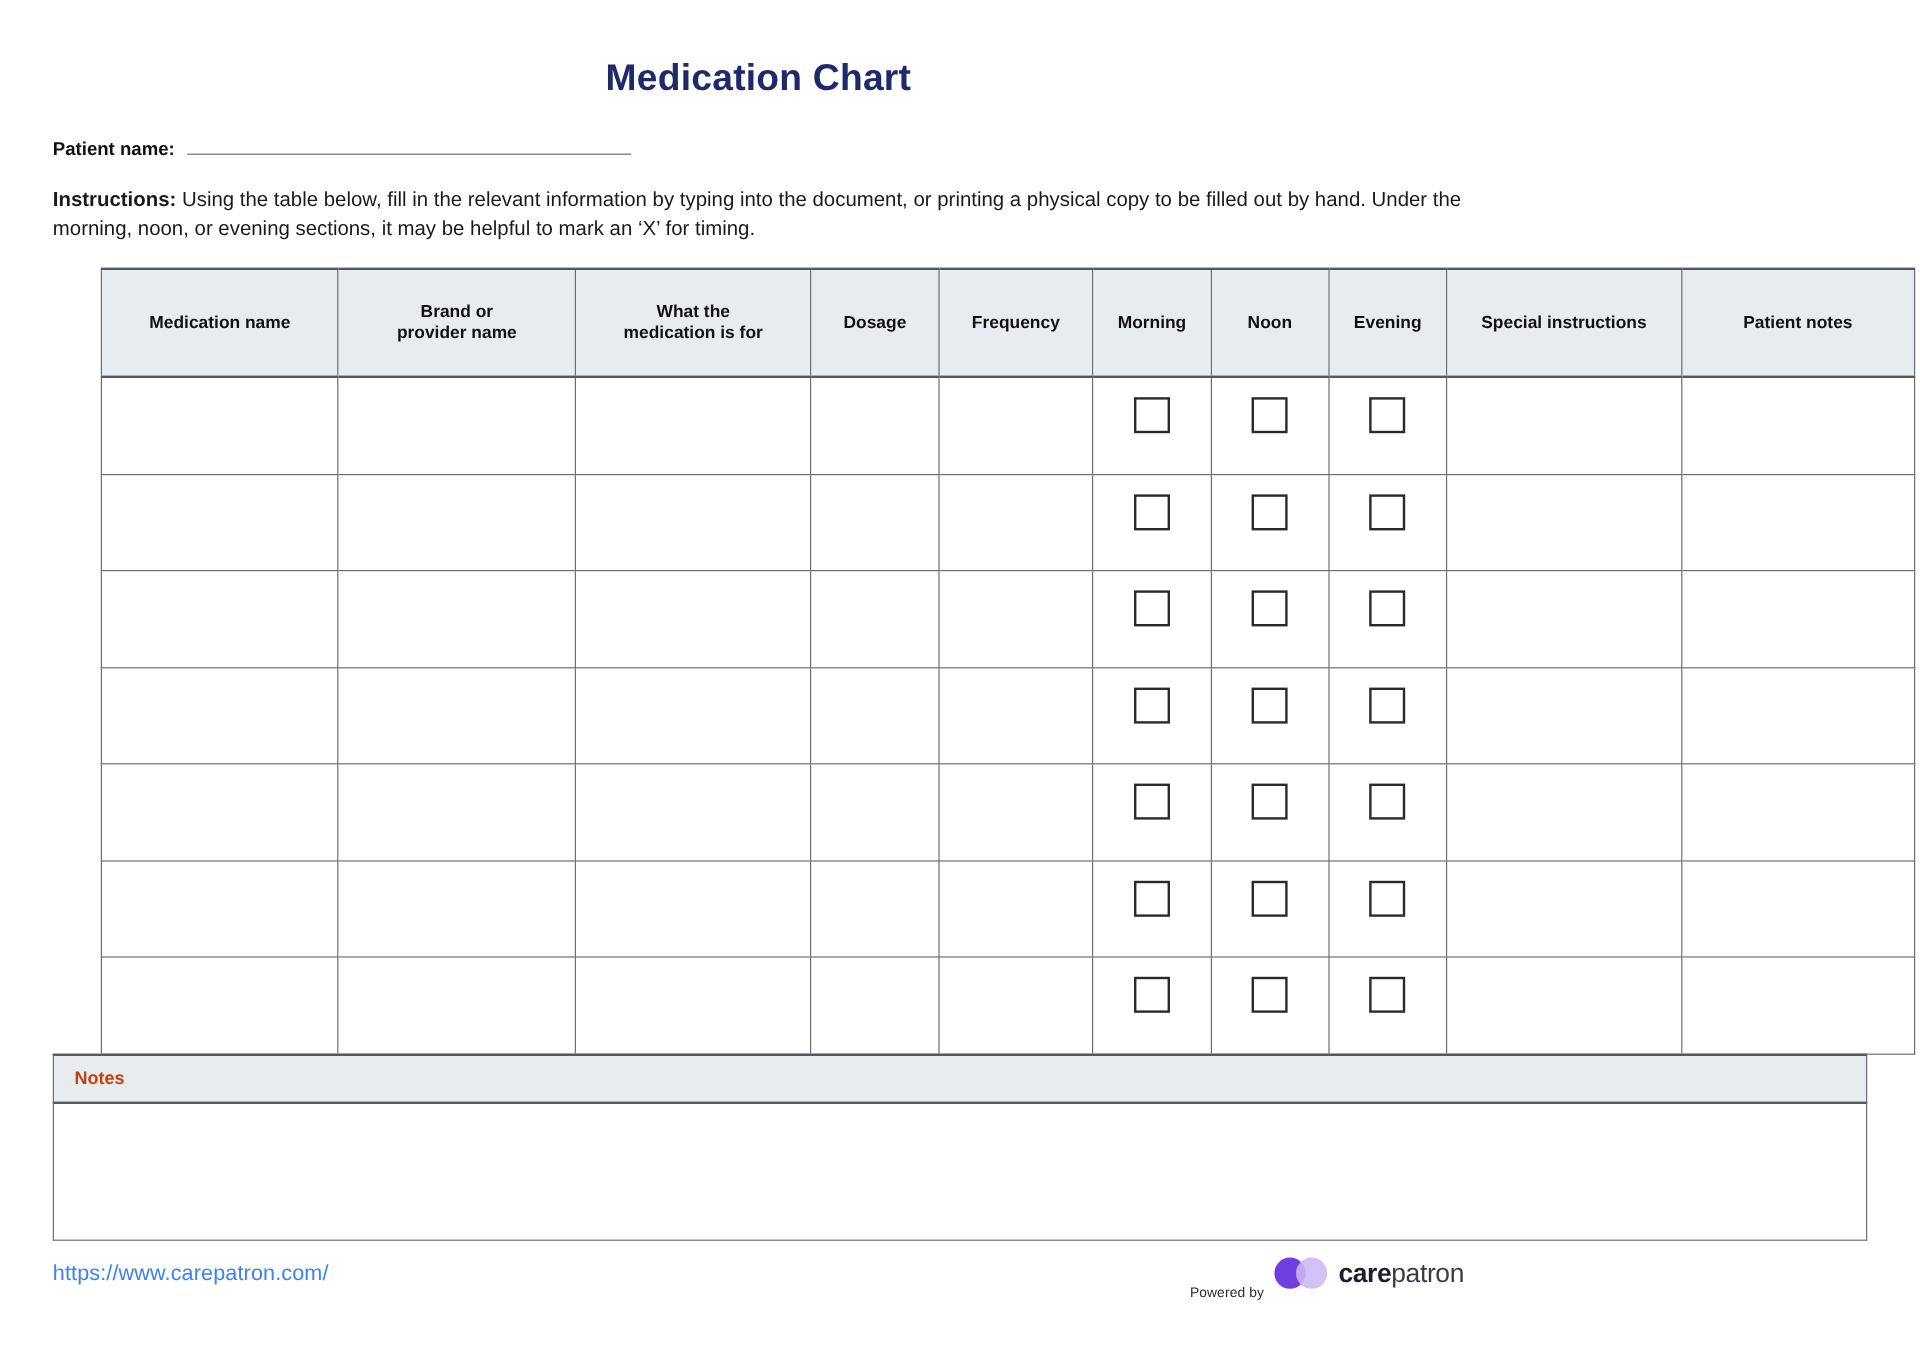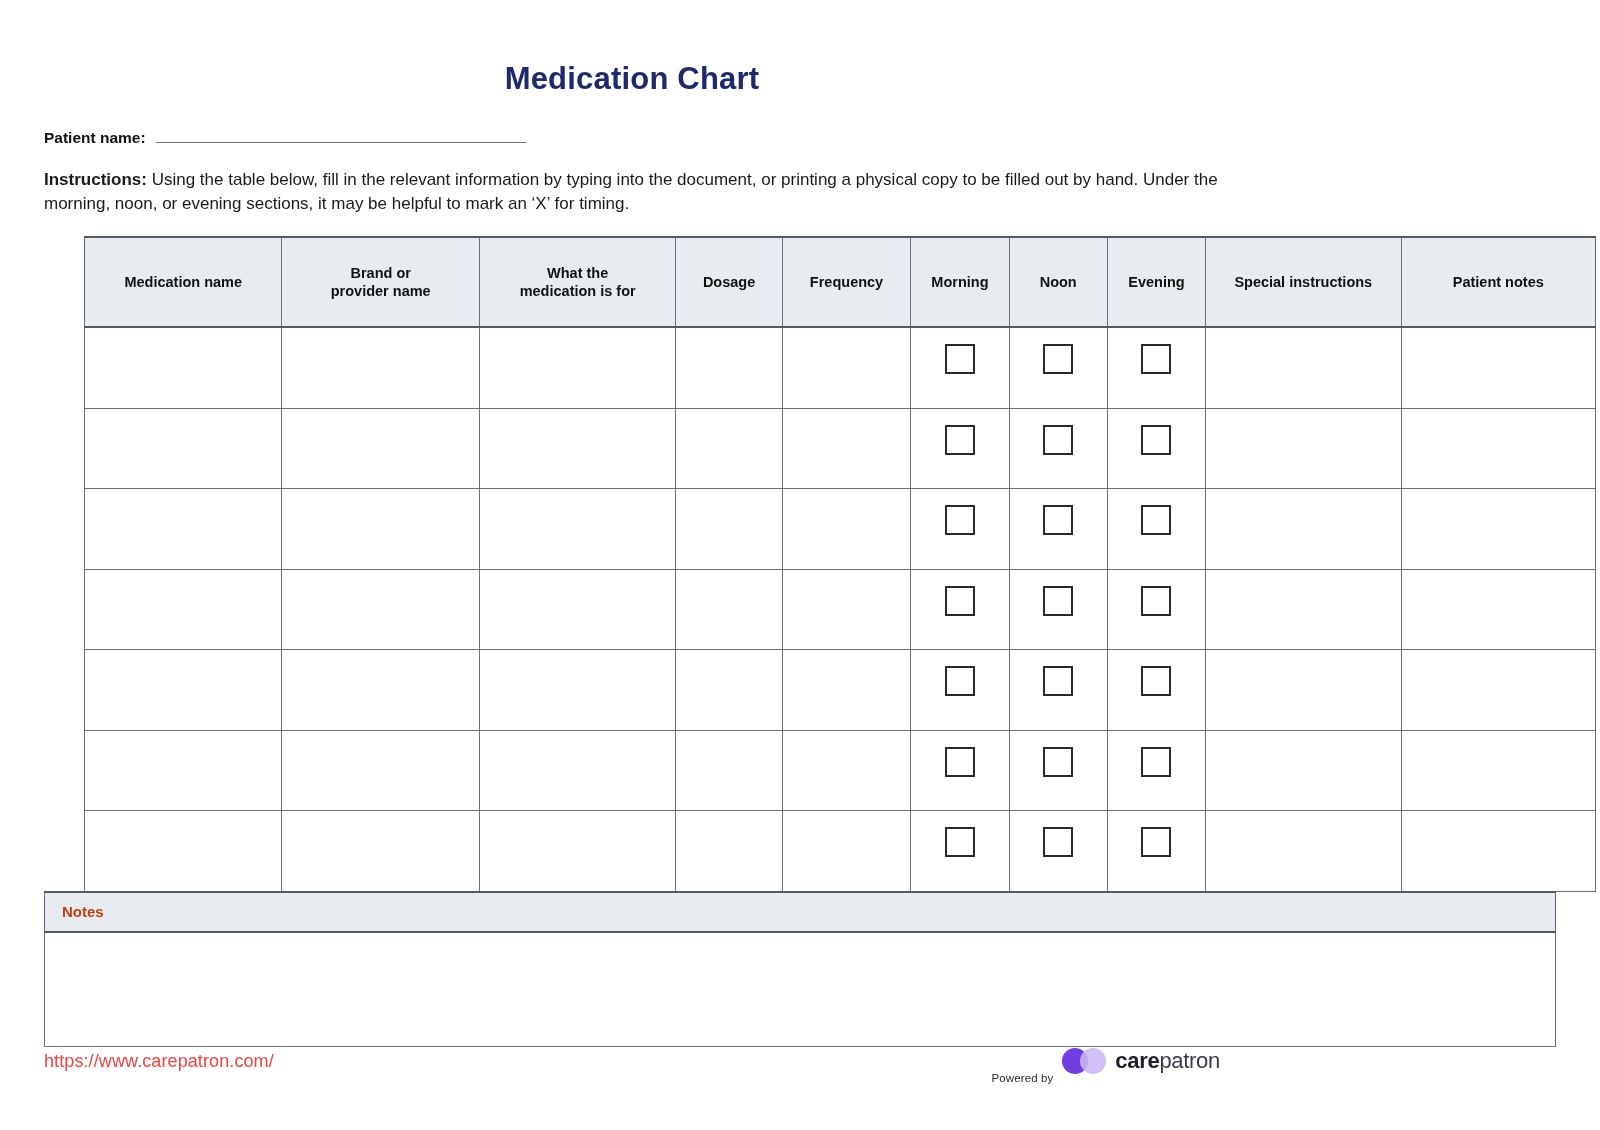--- a/index.html
+++ b/index.html
@@ -15,21 +15,21 @@
     position: relative;
     overflow: hidden;
   }
 
   .page {
     position: absolute;
     left: 0; top: 0;
     width: 1264px;
     height: 1130px;
     box-sizing: border-box;
-    padding: 18px 44px;
+    padding: 4px 44px;
   }
 
   
   .title {
     text-align: center;
     font-size: 31px;
     font-weight: bold;
     color: #1f2a6b;
     letter-spacing: 0.2px;
     margin: 0;
@@ -164,21 +164,21 @@
     left: 44px;
     right: 44px;
     top: 1038px;
     height: 46px;
     display: flex;
     align-items: center;
     justify-content: space-between;
   }
   .footer-url {
     font-size: 18px;
-    color: #ef4444;
+    color: #3b82f6;
     text-decoration: none;
     letter-spacing: 0.1px;
   }
   .brand {
     display: flex;
     align-items: center;
     gap: 9px;
   }
   .brand-powered {
     font-size: 11.5px;

